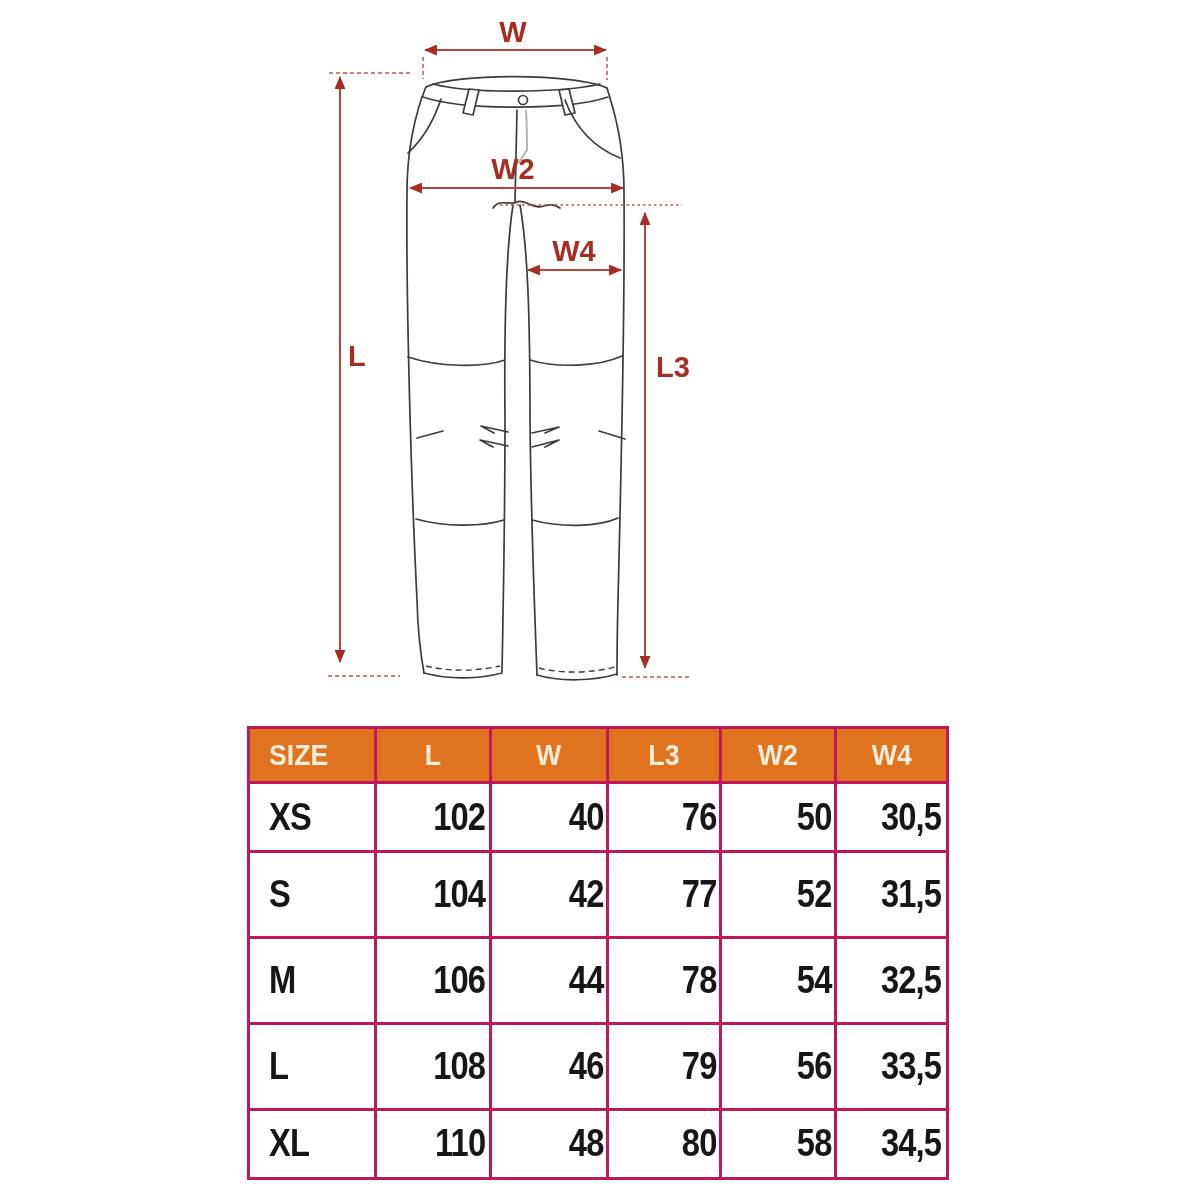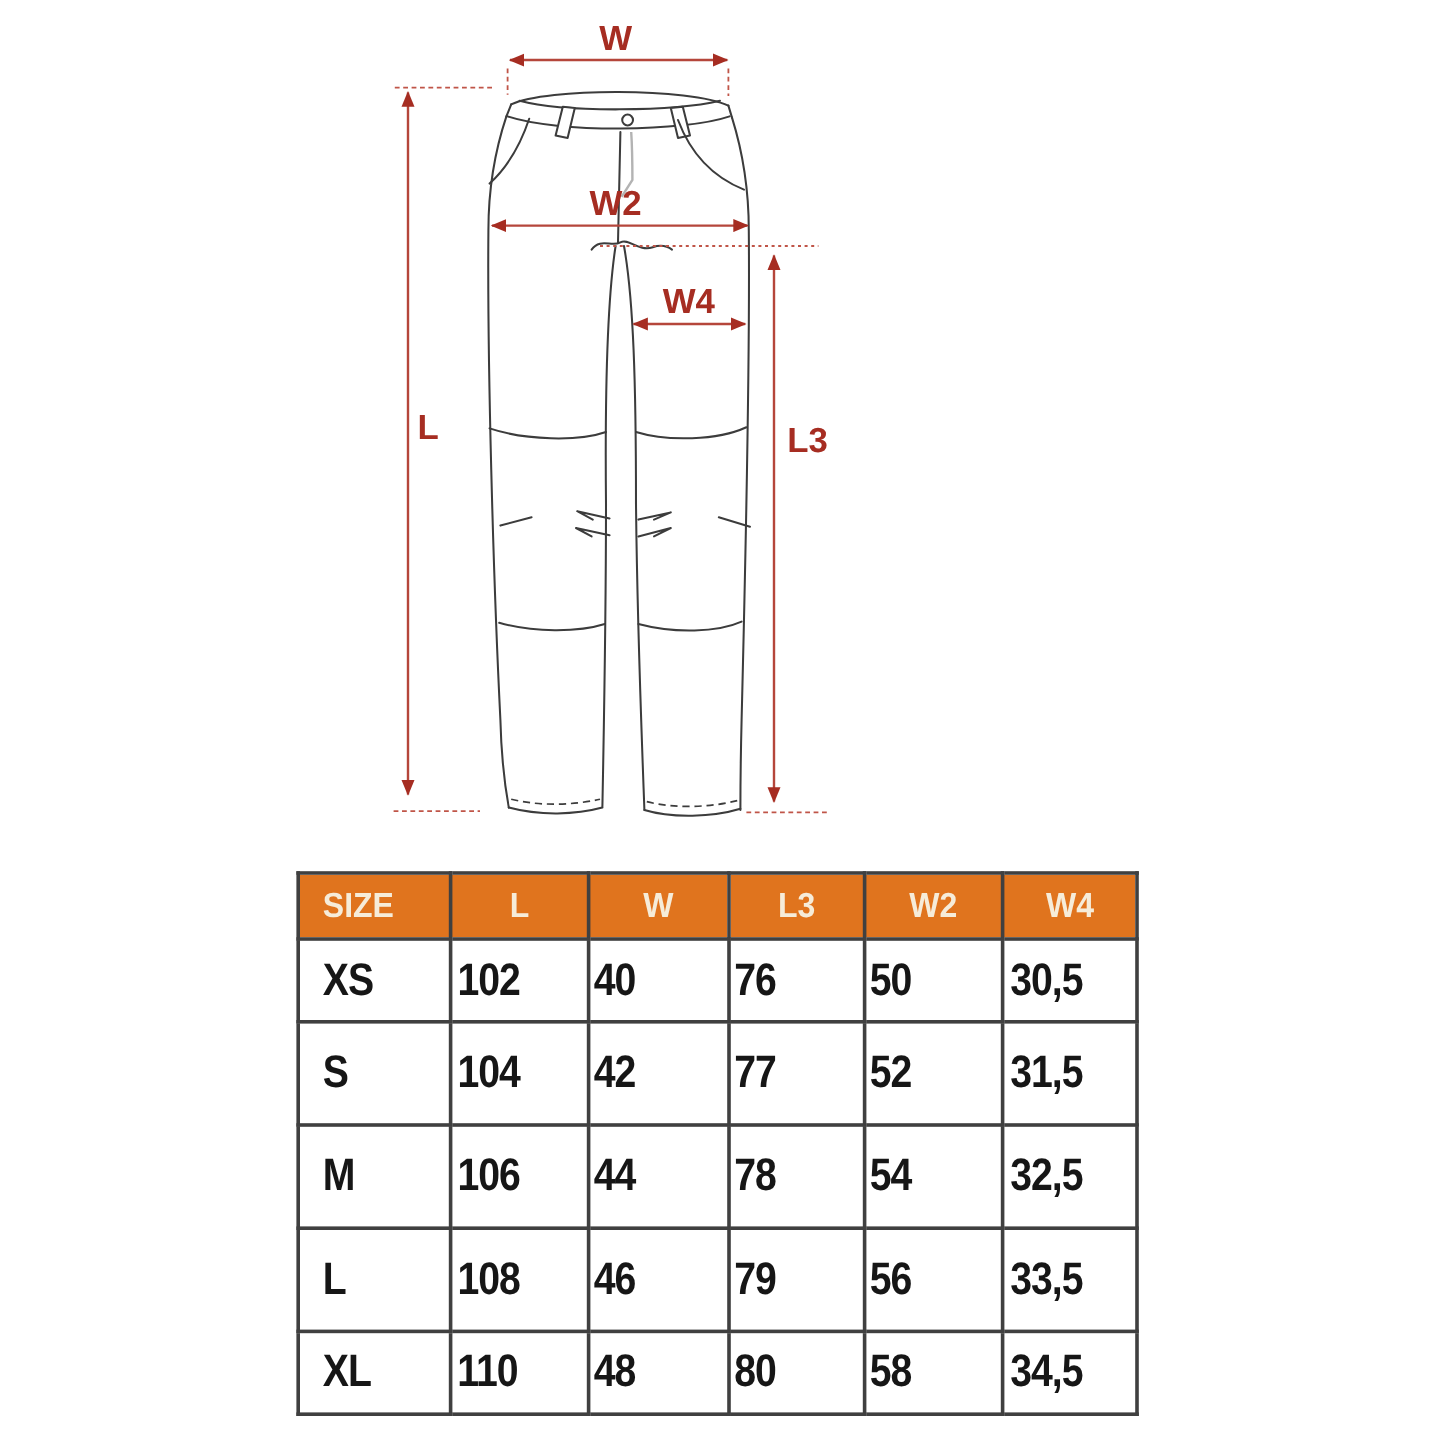--- a/index.html
+++ b/index.html
@@ -16,27 +16,27 @@
   .dim-line{stroke:#b5463b;stroke-width:2;fill:none;}
   .dim-guide{stroke:#c05548;stroke-width:1.5;fill:none;stroke-dasharray:4 3;}
   .dim-dotted{stroke:#c05548;stroke-width:1.5;fill:none;stroke-dasharray:2.5 3;}
   .dim-label{font:bold 29px "Liberation Sans",sans-serif;fill:#a62d22;}
 
   table.sizes{
     position:absolute;left:247px;top:726px;width:699px;height:454px;
     border-collapse:collapse;table-layout:fixed;background:#ffffff;
   }
   table.sizes th,table.sizes td{
-    border:3px solid #404040;padding:0;vertical-align:middle;overflow:hidden;white-space:nowrap;
+    border:3px solid #be185d;padding:0;vertical-align:middle;overflow:hidden;white-space:nowrap;
   }
   table.sizes th{
     background:#e0741e;color:#f6ecd9;font-size:29px;font-weight:bold;text-align:center;
   }
   table.sizes td{
-    font-size:38px;font-weight:bold;color:#161616;text-align:left;background:#ffffff;
+    font-size:38px;font-weight:bold;color:#161616;text-align:right;background:#ffffff;
   }
   table.sizes th.size-col,table.sizes td.size-col{text-align:left;padding-left:19px;}
   .ct{display:inline-block;transform:scaleX(.86);transform-origin:center center;letter-spacing:-1px;}
   .ct-left{display:inline-block;transform:scaleX(.86);transform-origin:left center;letter-spacing:-1px;}
   .ht{display:inline-block;transform:scaleX(.92);transform-origin:center center;}
   .ht-left{display:inline-block;transform:scaleX(.92);transform-origin:left center;}
 </style>
 </head>
 <body>
 

